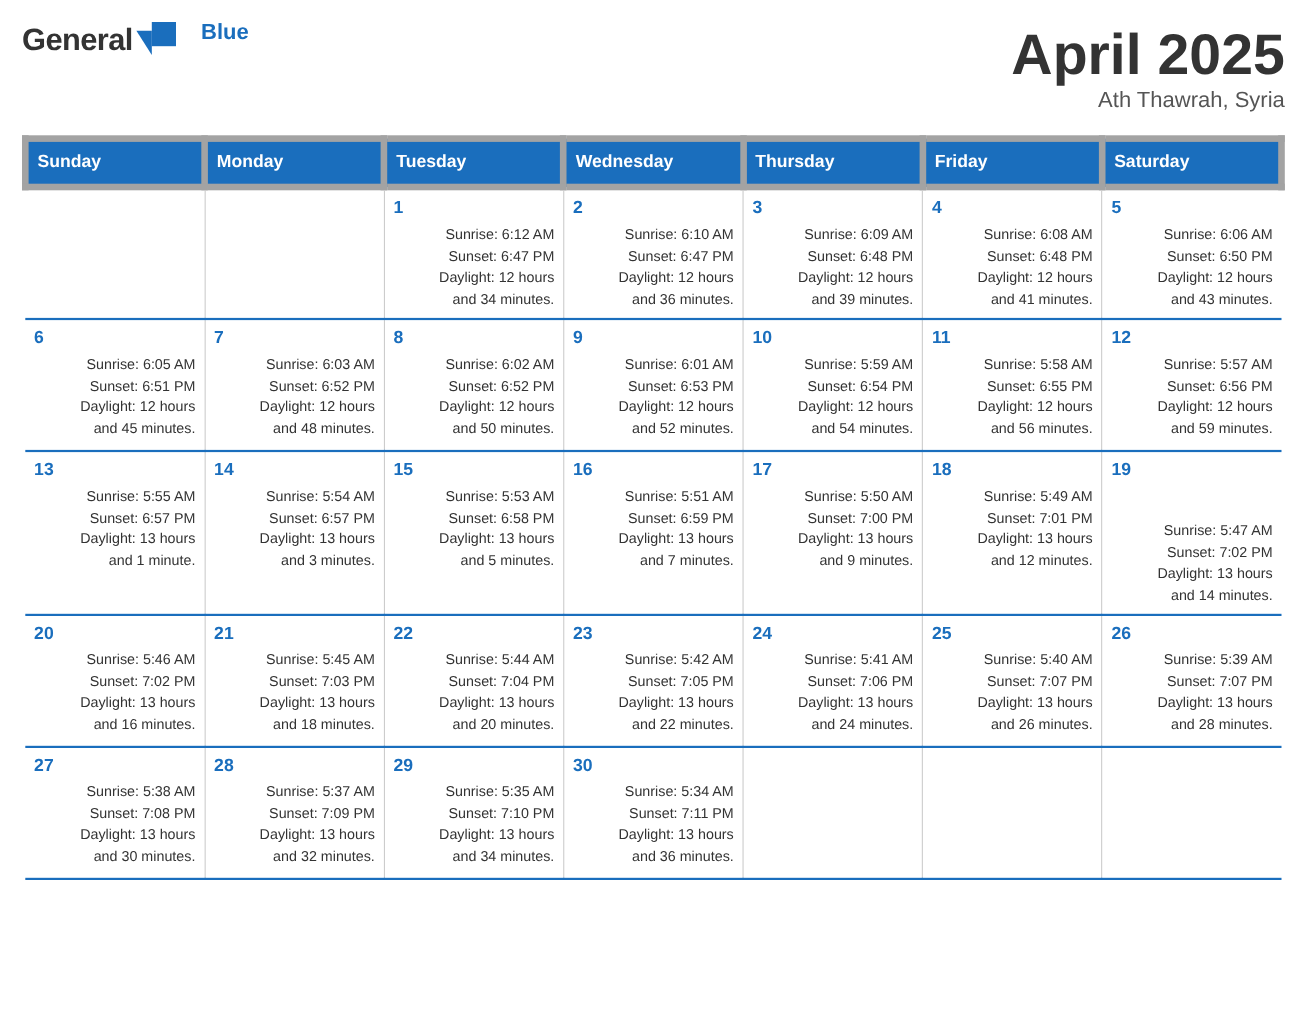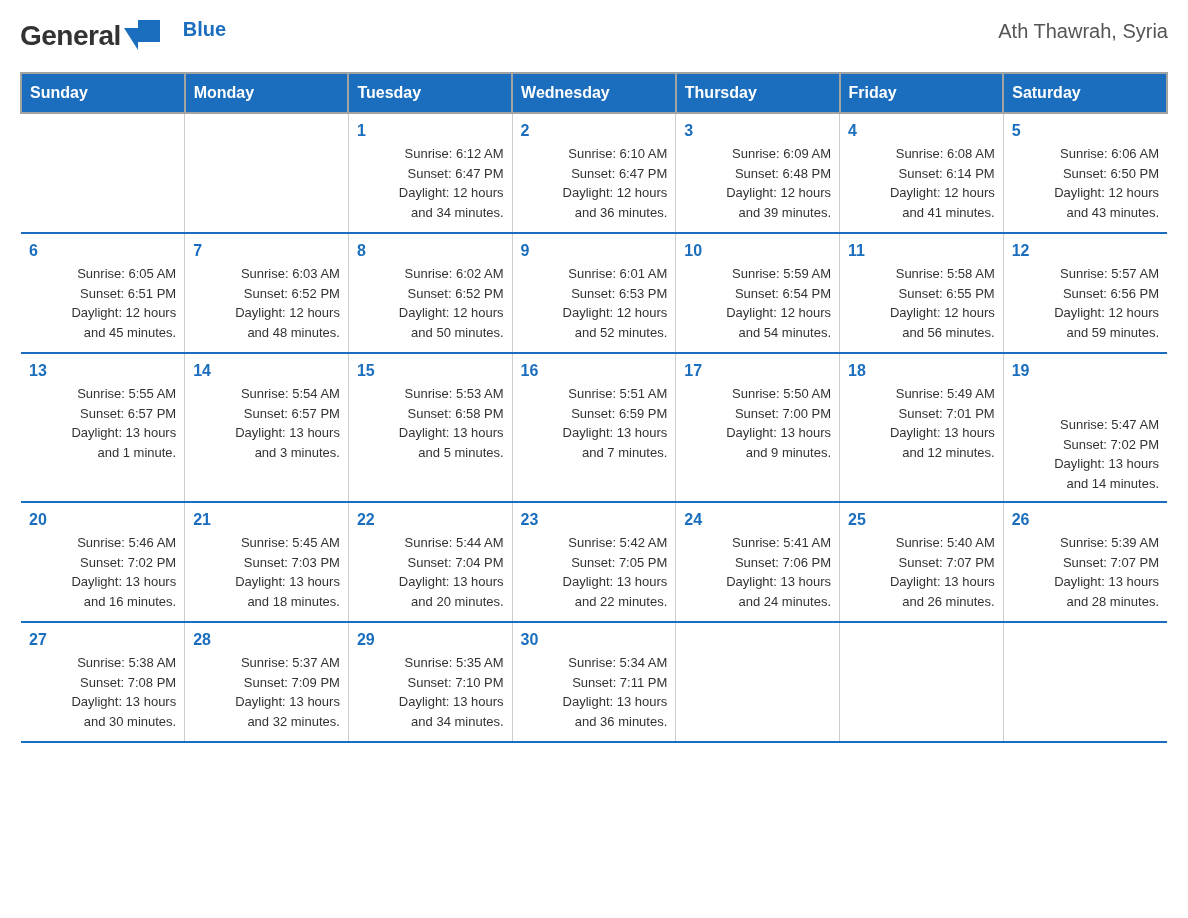--- a/index.html
+++ b/index.html
@@ -57,21 +57,21 @@
     }
     thead tr {
       background-color: #1a6ebd;
     }
     thead th {
       color: #fff;
       font-size: 16px;
       font-weight: bold;
       padding: 10px 8px;
       text-align: left;
-      border: 2px solid #a3a3a3;
+      border: 6px solid #a3a3a3;
     }
     tbody tr {
       border-bottom: 2px solid #1a6ebd;
     }
     tbody td {
       vertical-align: top;
       padding: 8px;
       font-size: 13px;
       color: #333;
       border-right: 1px solid #ccc;
@@ -105,20 +105,21 @@
   <div class="logo-top">
     <span class="logo-general">General</span>
     <div style="display:inline-block;width:0;height:0;border-left:14px solid transparent;border-top:22px solid #1a6ebd;margin-left:3px;margin-top:6px;"></div>
   </div>
   <div style="display:flex;align-items:center;margin-top:0px;">
     <div style="width:22px;height:22px;background:#1a6ebd;margin-right:5px;"></div>
     <span class="logo-bottom">Blue</span>
   </div>
 </div>
   <div class="title-block">
+    <div class="page-title">April 2025</div>
     <div class="page-subtitle">Ath Thawrah, Syria</div>
   </div>
 </div>
 
 <table>
   <thead>
     <tr>
       <th>Sunday</th>
       <th>Monday</th>
       <th>Tuesday</th>
@@ -149,21 +150,21 @@
         <td>
           <span class="day-number">3</span>
           <div class="day-info" style="white-space: pre-line;">Sunrise: 6:09 AM
 Sunset: 6:48 PM
 Daylight: 12 hours
 and 39 minutes.</div>
         </td>
         <td>
           <span class="day-number">4</span>
           <div class="day-info" style="white-space: pre-line;">Sunrise: 6:08 AM
-Sunset: 6:14 PM
+Sunset: 6:48 PM
 Daylight: 12 hours
 and 41 minutes.</div>
         </td>
         <td>
           <span class="day-number">5</span>
           <div class="day-info" style="white-space: pre-line;">Sunrise: 6:06 AM
 Sunset: 6:50 PM
 Daylight: 12 hours
 and 43 minutes.</div>
         </td>

